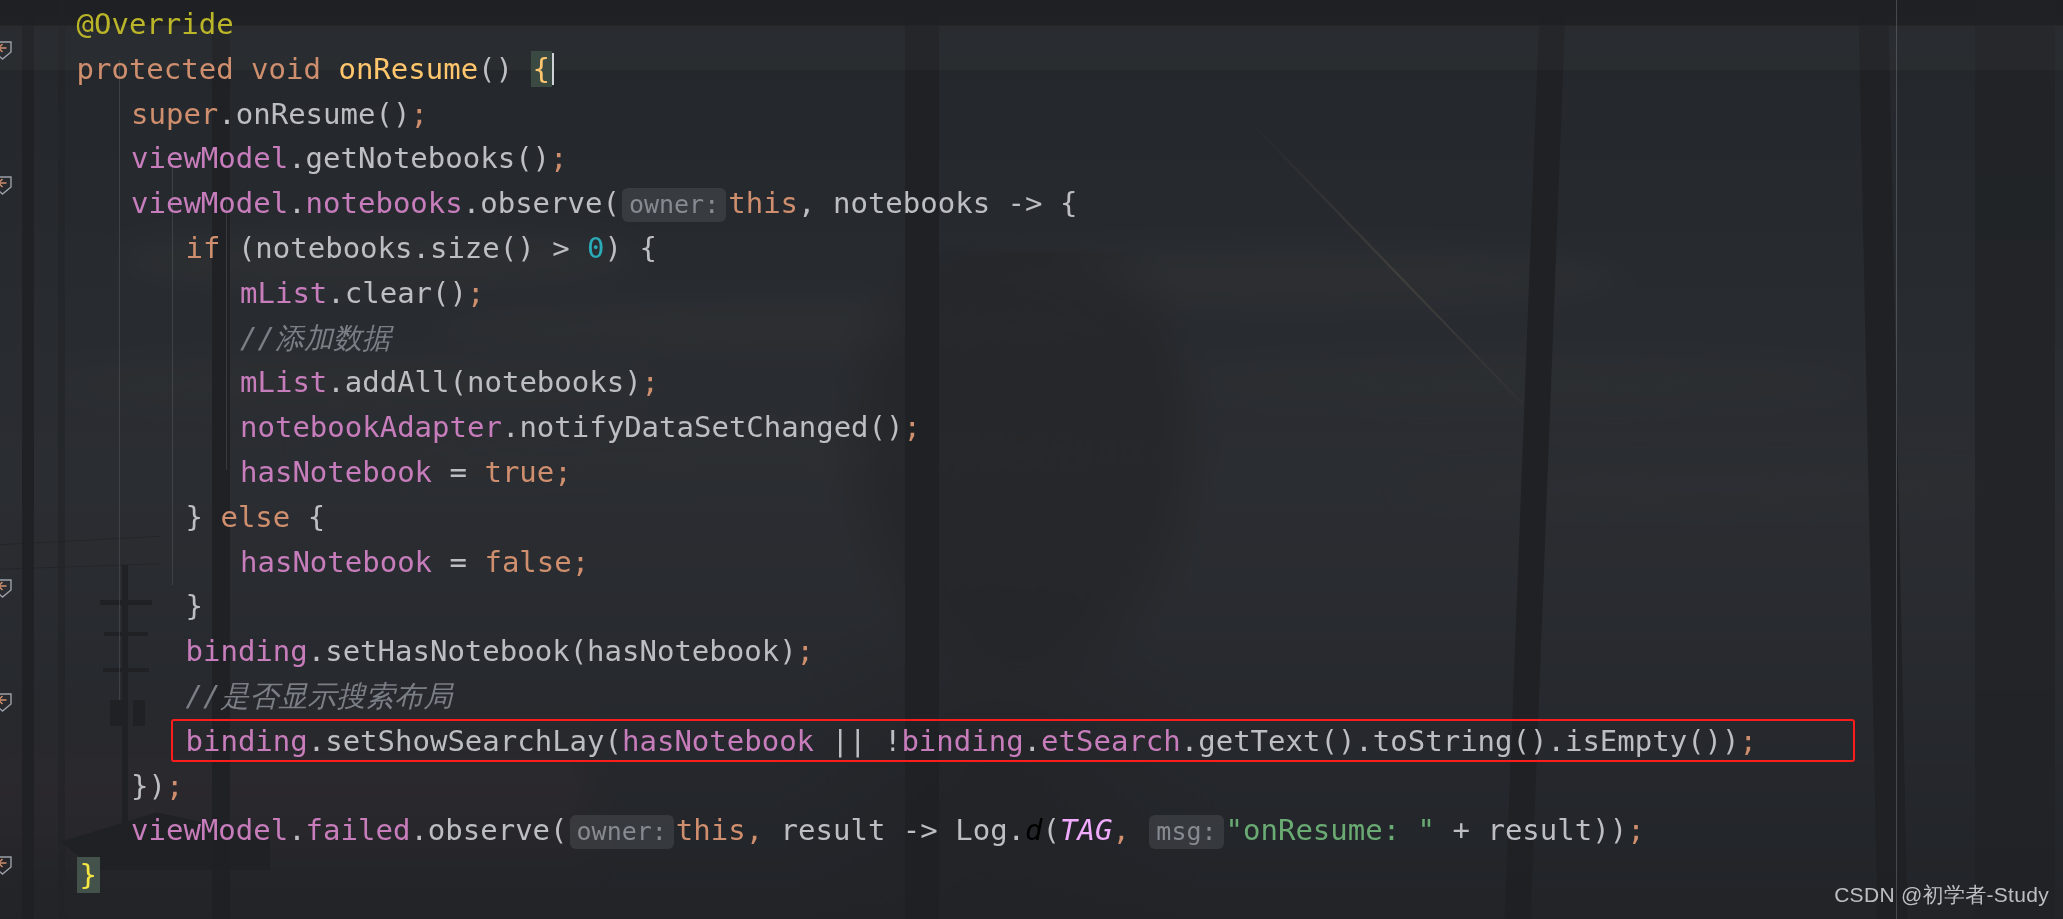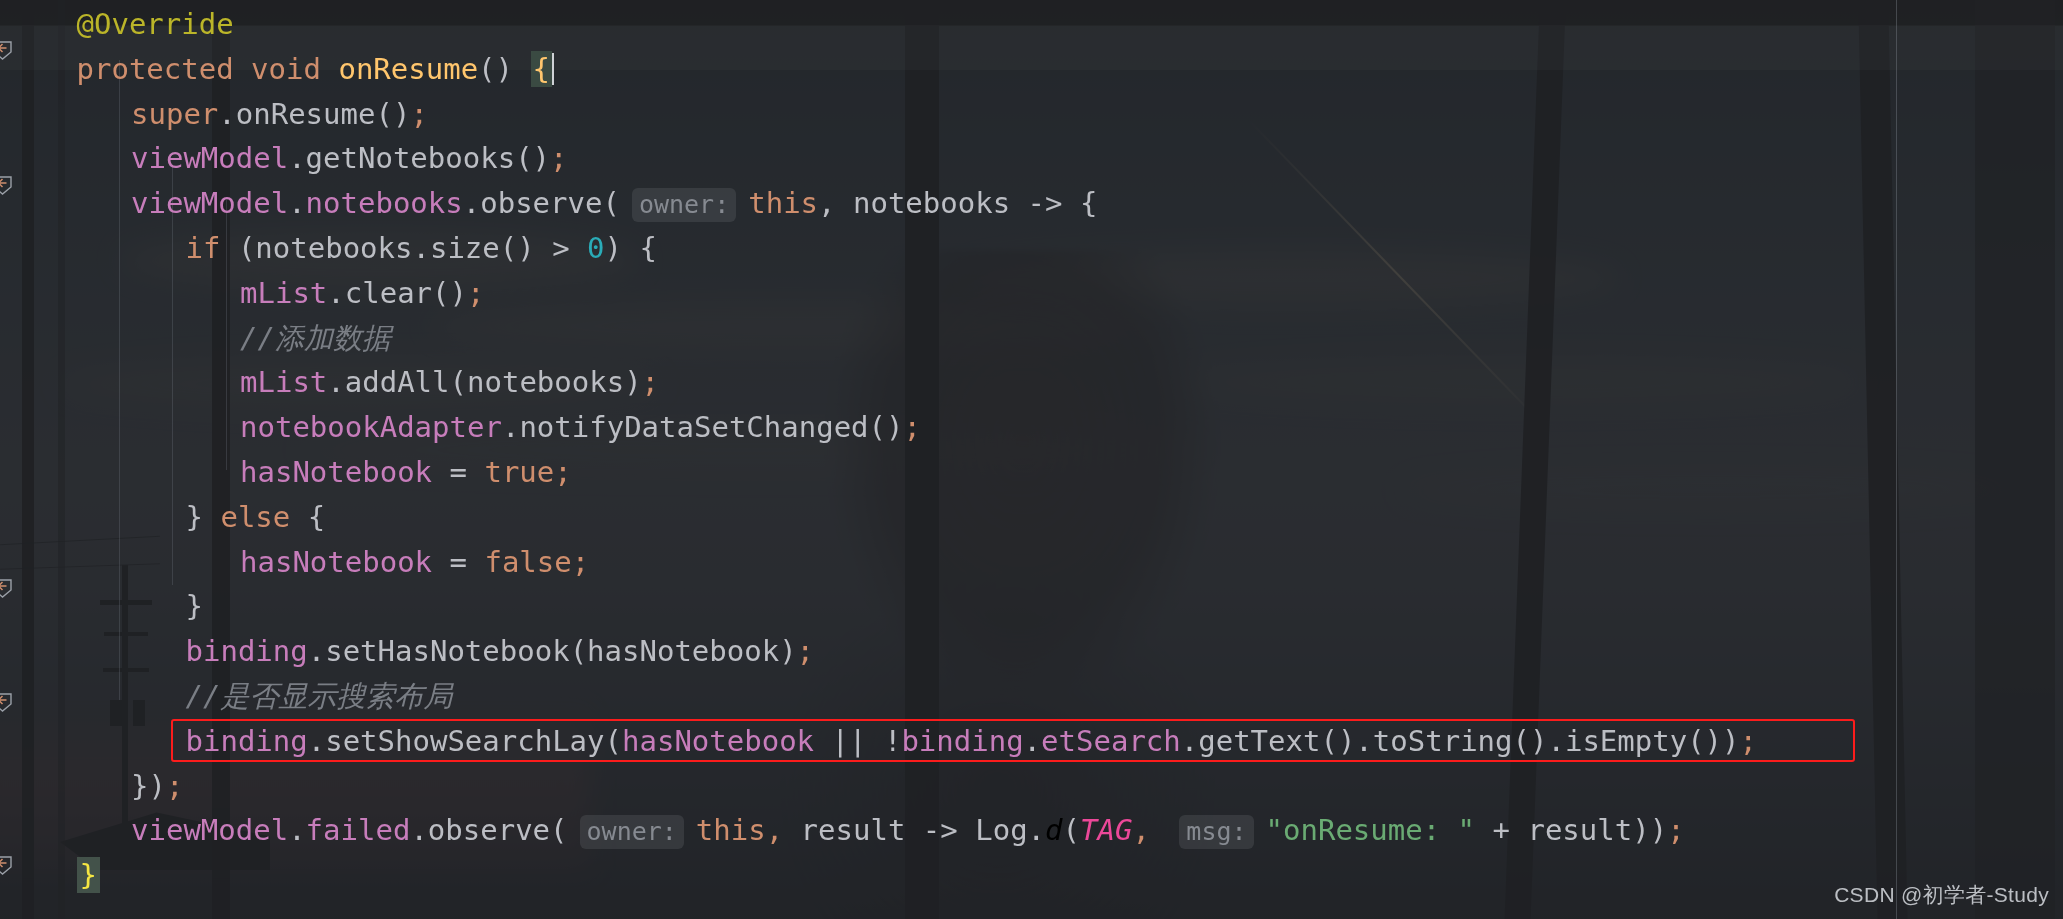--- a/index.html
+++ b/index.html
@@ -143,38 +143,38 @@
     width: 100%;
     display: block;
   }
   .ln-inner { display: inline-block; padding-left: 0px; }
 
   
   .anno     { color: #bbb529; }
   .kw       { color: #cf8e6d; }
   .plain    { color: #bcbec4; }
   .field    { color: #c77dbb; }
-  .static   { color: #ec4899; font-style: italic; }
+  .static   { color: #f0abfc; font-style: italic; }
   .num      { color: #2aacb8; }
   .str      { color: #6aab73; }
   .cmt      { color: #7a7e85; font-style: italic; }
   .semi     { color: #cf8e6d; }
   .punct    { color: #bcbec4; }
   .declname { color: #ffc66d; }
   .mcall    { color: #bcbec4; }
   .ital     { font-style: italic; }
 
   
   .hint {
     background: rgba(122,126,133,0.22);
     color: #868a91;
     border-radius: 6px;
     padding: 2px 7px 3px 7px;
     font-size: 25px;
-    margin: 0 12px;
+    margin: 0 2px;
   }
 
   
   .brace-hl {
     background: #3a4a42;
     color: #ffc66d;
     padding: 1px 2px;
   }
   .brace-hl-yellow {
     background: #43524a;

